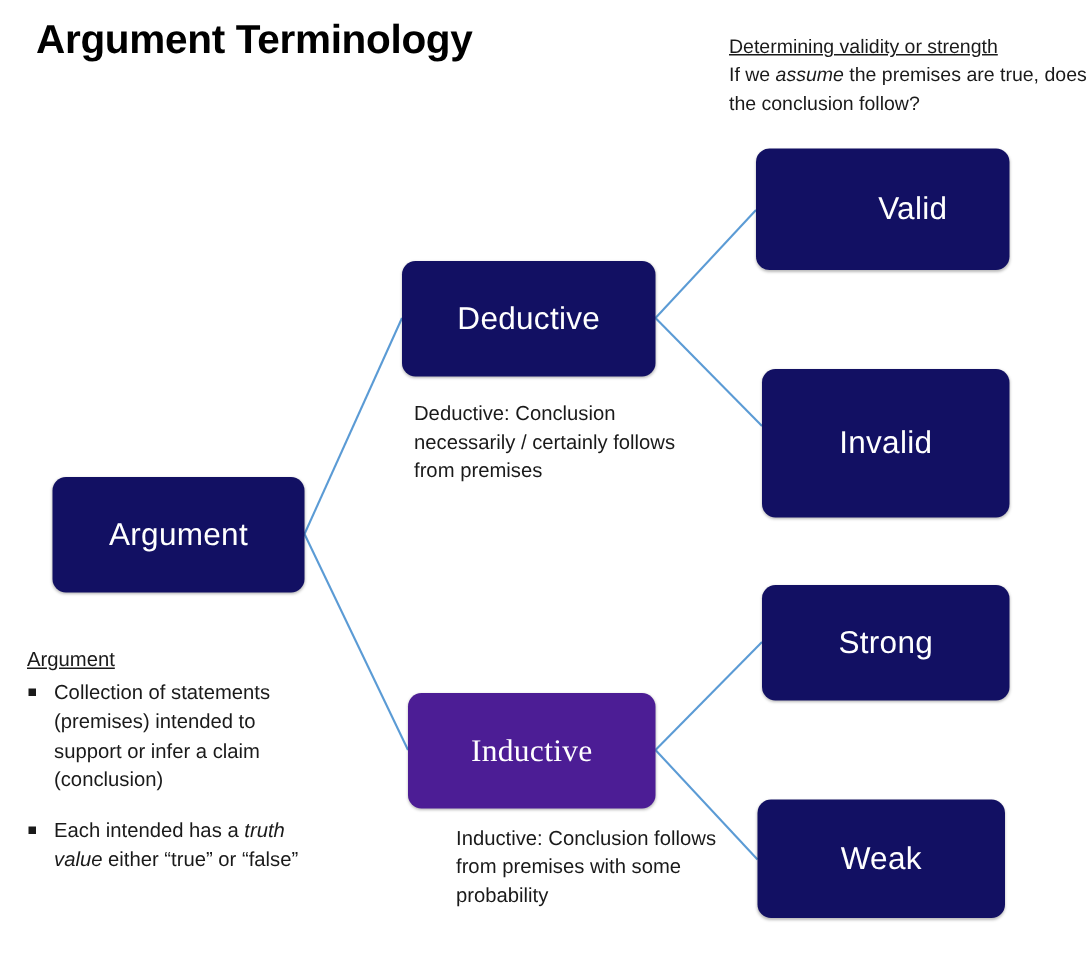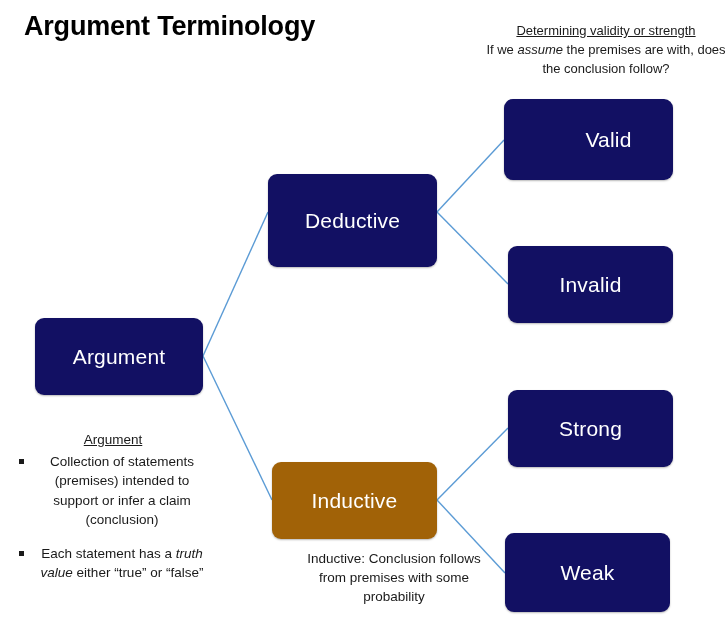--- a/index.html
+++ b/index.html
@@ -8,21 +8,20 @@
     background: #ffffff;
   }
   #slide {
     position: relative;
     width: 727px;
     height: 641px;
     background: #ffffff;
     overflow: hidden;
     font-family: "Liberation Sans", sans-serif;
     color: #000000;
-    text-align: center;
   }
 
   
   #page-title {
     position: absolute;
     left: 24px;
     top: 11px;
     font-size: 27px;
     font-weight: bold;
     letter-spacing: -0.2px;
@@ -74,24 +73,24 @@
     box-sizing: border-box;
   }
   .node span {
     font-size: 21px;
     font-weight: normal;
     letter-spacing: 0.2px;
     line-height: 1;
   }
 
   #node-argument  { left: 35px;  top: 318px; width: 168px; height: 77px; }
-  #node-deductive { left: 268px; top: 174px; width: 169px; height: 93px; }
+  #node-deductive { left: 268px; top: 174px; width: 169px; height: 77px; }
   #node-inductive { left: 272px; top: 462px; width: 165px; height: 77px; }
   #node-valid     { left: 504px; top:  99px; width: 169px; height: 81px; padding-left: 40px; }
-  #node-invalid   { left: 508px; top: 246px; width: 165px; height: 77px; }
+  #node-invalid   { left: 508px; top: 246px; width: 165px; height: 99px; }
   #node-strong    { left: 508px; top: 390px; width: 165px; height: 77px; }
   #node-weak      { left: 505px; top: 533px; width: 165px; height: 79px; }
 
   
   .caption {
     position: absolute;
     font-size: 13.5px;
     line-height: 19px;
     color: #1a1a1a;
     width: 180px;
@@ -137,63 +136,64 @@
 </style>
 </head>
 <body>
 
 <div id="slide" style="background: rgb(255, 255, 255);">
 
   <div id="page-title">Argument Terminology</div>
 
   <div id="validity-note">
     <span class="note-heading">Determining validity or strength</span>
-    <span class="note-body"><span>If we </span><em>assume</em><span> the premises are with,</span> <span>does the conclusion follow?</span></span>
+    <span class="note-body"><span>If we </span><em>assume</em><span> the premises are true,</span> <span>does the conclusion follow?</span></span>
   </div>
 
   <svg id="connectors" viewBox="0 0 727 641" xmlns="http://www.w3.org/2000/svg">
       <line x1="203" y1="356" x2="268" y2="212" stroke="#5B9BD5" stroke-width="1.4"></line>
       <line x1="203" y1="356" x2="272" y2="500" stroke="#5B9BD5" stroke-width="1.4"></line>
       <line x1="437" y1="212" x2="504" y2="140" stroke="#5B9BD5" stroke-width="1.4"></line>
       <line x1="437" y1="212" x2="508" y2="284" stroke="#5B9BD5" stroke-width="1.4"></line>
       <line x1="437" y1="500" x2="508" y2="428" stroke="#5B9BD5" stroke-width="1.4"></line>
       <line x1="437" y1="500" x2="505" y2="573" stroke="#5B9BD5" stroke-width="1.4"></line>
     </svg>
 
   <div class="node" id="node-argument" style="background: rgb(18, 16, 99); color: rgb(255, 255, 255);">
     <span>Argument</span>
   </div>
   <div class="node" id="node-deductive" style="background: rgb(18, 16, 99); color: rgb(255, 255, 255);">
     <span>Deductive</span>
   </div>
-  <div class="node" id="node-inductive" style="background: #a16207; color: rgb(255, 255, 255);">
+  <div class="node" id="node-inductive" style="background: #4c1d95; color: rgb(255, 255, 255); font-family: Liberation Serif, serif;">
     <span>Inductive</span>
   </div>
   <div class="node" id="node-valid" style="background: rgb(18, 16, 99); color: rgb(255, 255, 255);">
     <span>Valid</span>
   </div>
   <div class="node" id="node-invalid" style="background: rgb(18, 16, 99); color: rgb(255, 255, 255);">
     <span>Invalid</span>
   </div>
   <div class="node" id="node-strong" style="background: rgb(18, 16, 99); color: rgb(255, 255, 255);">
     <span>Strong</span>
   </div>
   <div class="node" id="node-weak" style="background: rgb(18, 16, 99); color: rgb(255, 255, 255);">
     <span>Weak</span>
   </div>
 
+  <div class="caption" id="caption-deductive">Deductive: Conclusion necessarily / certainly follows from premises</div>
   <div class="caption" id="caption-inductive">Inductive: Conclusion follows from premises with some probability</div>
 
   <div id="argument-definition">
     <span class="def-heading">Argument</span>
     <ul>
       <li>
         <span class="bullet-square"></span>
         <span>Collection of statements (premises) intended to support or infer a claim (conclusion)</span>
       </li>
       <li>
         <span class="bullet-square"></span>
-        <span><span>Each statement has a </span><em>truth value</em><span> either “true” or “false”</span></span>
+        <span><span>Each intended has a </span><em>truth value</em><span> either “true” or “false”</span></span>
       </li>
     </ul>
   </div>
 
 </div>
 
 </body></html>

